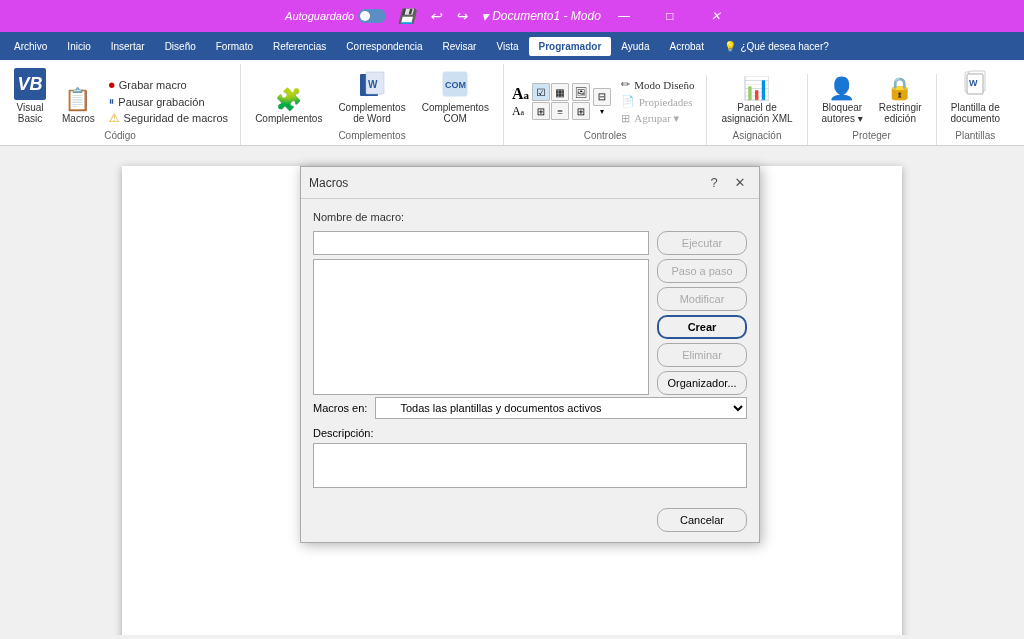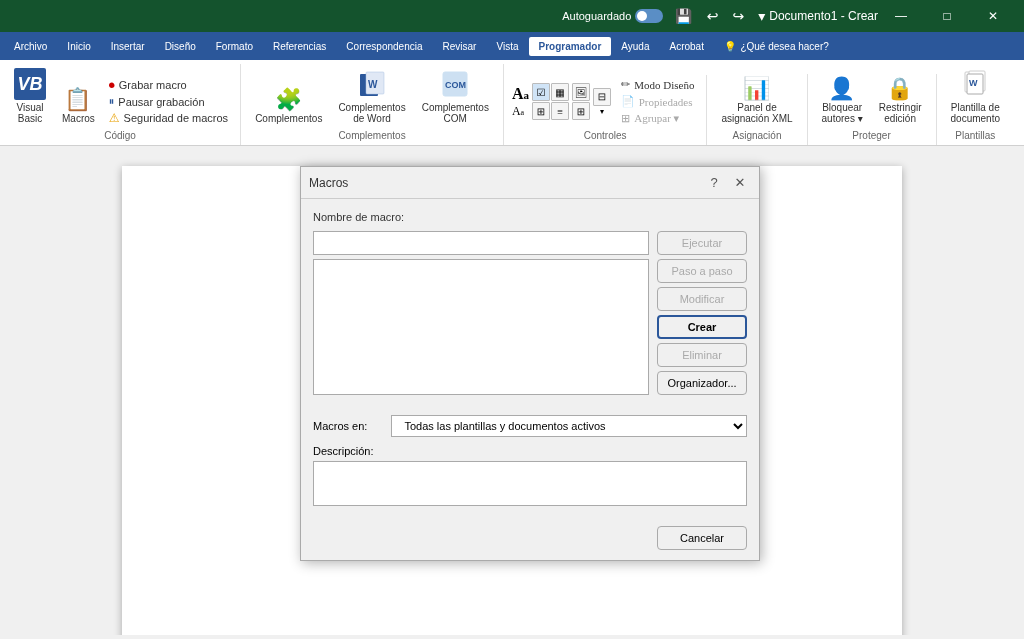--- a/index.html
+++ b/index.html
@@ -1,26 +1,27 @@
 <!DOCTYPE html>
 <html><head>
   <meta charset="utf-8">
   <style>
     * { box-sizing: border-box; margin: 0; padding: 0; }
     body { font-family: 'Segoe UI', Arial, sans-serif; font-size: 11px; background: #f0f0f0; overflow: hidden; width: 1024px; height: 639px; }
 
     
     .title-bar {
-      background: #14532d;
+      background: #d946ef;
       color: white;
       height: 32px;
       display: flex;
       align-items: center;
-      justify-content: flex-end;
+      justify-content: center;
       padding: 0 8px;
+      font-style: italic;
     }
     .title-bar-left {
       display: flex;
       align-items: center;
       gap: 8px;
     }
     .autosave-toggle {
       display: flex;
       align-items: center;
       gap: 4px;
@@ -259,50 +260,50 @@
       width: 90px;
       height: 24px;
       border: 1px solid #aaa;
       background: #f0f0f0;
       font-size: 11px;
       cursor: pointer;
       text-align: center;
       display: flex;
       align-items: center;
       justify-content: center;
-      border-radius: 4px;
+      border-radius: 10px;
     }
     .dlg-btn.primary {
       border: 2px solid #2b579a;
       background: #f0f0f0;
       font-weight: 600;
     }
     .dlg-btn.disabled {
       color: #aaa;
       cursor: default;
     }
     .macros-en-row {
       display: flex;
       align-items: center;
-      gap: 24px;
-      margin-top: 20px;
+      gap: 8px;
+      margin-top: 2px;
       margin-bottom: 8px;
       justify-content: space-between;
     }
     .macros-en-label {
       font-size: 11px;
       white-space: nowrap;
     }
     .macros-en-select {
       flex: 1;
       height: 22px;
       border: 1px solid #aaa;
       background: white;
       font-size: 11px;
-      padding: 0 8px;
+      padding: 0 20px;
     }
     .descripcion-label {
       font-size: 11px;
       margin-bottom: 4px;
     }
     .descripcion-box {
       width: 100%;
       height: 45px;
       border: 1px solid #aaa;
       background: white;
@@ -335,21 +336,21 @@
         <div class="toggle-knob"></div>
       </div>
     </div>
     <div class="title-bar-icons">
       <span class="title-bar-icon">💾</span>
       <span class="title-bar-icon">↩</span>
       <span class="title-bar-icon">↪</span>
       <span class="title-bar-icon">▾</span>
     </div>
   </div>
-  <div class="title-bar-center">Documento1 - Crear</div>
+  <div class="title-bar-center">Documento1 - Modo</div>
   <div class="title-bar-controls">
     <div class="title-btn">—</div>
     <div class="title-btn">□</div>
     <div class="title-btn close">✕</div>
   </div>
 </div>
 
 <div class="menu-bar">
   <div class="menu-item">Archivo</div>
   <div class="menu-item">Inicio</div>

